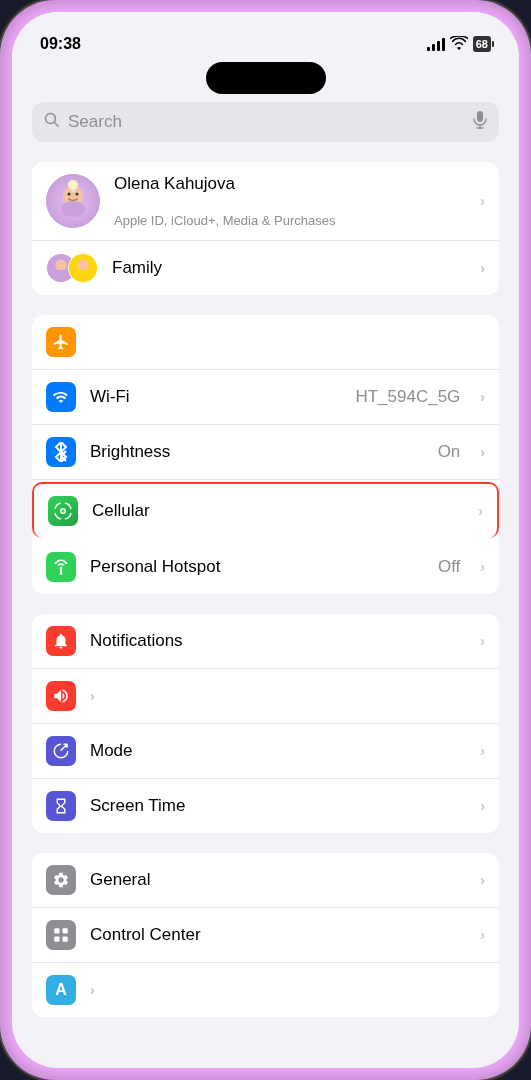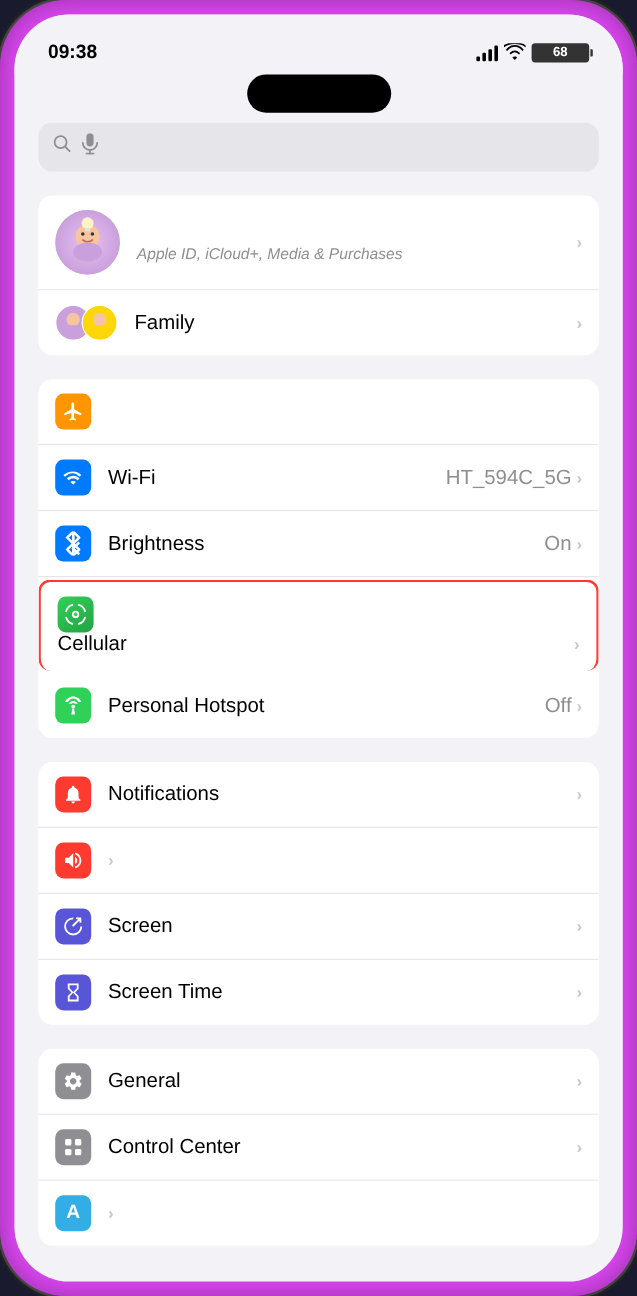--- a/index.html
+++ b/index.html
@@ -9,21 +9,21 @@
       display: flex;
       justify-content: center;
       align-items: center;
       min-height: 100vh;
       font-family: -apple-system, BlinkMacSystemFont, 'SF Pro Display', 'Helvetica Neue', sans-serif;
     }
 
     .phone-frame {
       width: 531px;
       height: 1080px;
-      background: #d946ef;
+      background: #f0abfc;
       border-radius: 55px;
       position: relative;
       overflow: hidden;
       box-shadow: 0 0 0 2px #444, 0 0 0 4px #222, inset 0 0 20px rgba(0,0,0,0.3);
     }
 
     .phone-screen {
       position: absolute;
       top: 12px;
       left: 12px;
@@ -72,21 +72,21 @@
     .wifi-icon {
       font-size: 14px;
       color: #000;
     }
 
     .battery-icon {
       display: flex;
       align-items: center;
       background: #333;
       border-radius: 3px;
-      padding: 2px 18px;
+      padding: 2px 3px;
       font-size: 11px;
       font-weight: 700;
       color: #fff;
       position: relative;
     }
 
     .battery-icon::after {
       content: '';
       position: absolute;
       right: -3px;
@@ -151,20 +151,21 @@
     
     .settings-group {
       background: #fff;
       border-radius: 12px;
       margin-bottom: 20px;
       overflow: hidden;
     }
 
     .settings-row {
       display: flex;
+      align-items: center;
       padding: 12px 14px;
       border-bottom: 0.5px solid #e5e5ea;
       min-height: 52px;
       position: relative;
       background: #fff;
     }
 
     .settings-row:last-child {
       border-bottom: none;
     }
@@ -190,21 +191,21 @@
     }
 
     .settings-row-label {
       font-size: 17px;
       color: #000;
     }
 
     .settings-row-right {
       display: flex;
       align-items: center;
-      gap: 4px;
+      gap: 20px;
       color: #8e8e93;
       font-size: 17px;
     }
 
     .chevron {
       color: #c7c7cc;
       font-size: 14px;
       font-weight: 600;
     }
 
@@ -271,21 +272,20 @@
     .apple-id-name {
       font-size: 17px;
       font-weight: 500;
       color: #000;
     }
 
     .apple-id-subtitle {
       font-size: 13px;
       color: #8e8e93;
       margin-top: 19px;
-      font-style: italic;
     }
 
     
     .family-avatars {
       display: flex;
       margin-right: 14px;
     }
 
     .family-avatar {
       width: 30px;
@@ -355,20 +355,21 @@
     <div class="screen-content">
 
 
       <div class="search-bar">
         <span class="search-bar-icon">
           <svg width="16" height="16" viewBox="0 0 16 16" fill="none">
             <circle cx="6.5" cy="6.5" r="5" stroke="#8e8e93" stroke-width="1.5"></circle>
             <path d="M10.5 10.5L14 14" stroke="#8e8e93" stroke-width="1.5" stroke-linecap="round"></path>
           </svg>
         </span>
+        <span class="search-bar-text">Search</span>
         <span class="search-mic-icon">
           <svg width="14" height="18" viewBox="0 0 14 18" fill="none">
             <rect x="4" y="0" width="6" height="11" rx="3" fill="#8e8e93"></rect>
             <path d="M1 8C1 11.3 3.7 14 7 14C10.3 14 13 11.3 13 8" stroke="#8e8e93" stroke-width="1.5" fill="none" stroke-linecap="round"></path>
             <line x1="7" y1="14" x2="7" y2="17" stroke="#8e8e93" stroke-width="1.5" stroke-linecap="round"></line>
             <line x1="4" y1="17" x2="10" y2="17" stroke="#8e8e93" stroke-width="1.5" stroke-linecap="round"></line>
           </svg>
         </span>
       </div>
 
@@ -389,20 +390,21 @@
               <circle cx="23" cy="20" r="1.5" fill="#333"></circle>
               <circle cx="31" cy="20" r="1.5" fill="#333"></circle>
               <path d="M23 25 Q27 28 31 25" stroke="#c07050" stroke-width="1.5" fill="none" stroke-linecap="round"></path>
               <ellipse cx="27" cy="35" rx="12" ry="8" fill="#c9a0dc"></ellipse>
 
               <circle cx="27" cy="11" r="5" fill="#fff9c4" opacity="0.9"></circle>
               <rect x="25" y="15" width="4" height="3" rx="1" fill="#e0e0e0"></rect>
             </svg>
           </div>
           <div class="apple-id-info">
+            <div class="apple-id-name">Olena Kahujova</div>
             <div class="apple-id-subtitle">Apple ID, iCloud+, Media &amp; Purchases</div>
           </div>
           <span class="chevron">›</span>
         </div>
 
         <div class="settings-row">
           <div class="family-avatars">
             <div class="family-avatar">
               <svg width="30" height="30" viewBox="0 0 30 30">
                 <circle cx="15" cy="15" r="15" fill="#c9a0dc"></circle>
@@ -460,21 +462,21 @@
           <div class="settings-row-content">
             <span class="settings-row-label">Brightness</span>
             <div class="settings-row-right">
               <span>On</span>
               <span class="chevron">›</span>
             </div>
           </div>
         </div>
 
         <div style="position:relative; margin: 2px 0;">
-          <div class="settings-row cellular-highlighted" style="border-bottom: none; border-radius: 10px; margin: 0; flex-direction: column;">
+          <div class="settings-row cellular-highlighted" style="border-bottom: none; border-radius: 10px; margin: 0;">
             <div class="settings-row-icon bg-green-cellular" style="background: linear-gradient(145deg, #30d158, #25a244);">
               <svg width="18" height="18" viewBox="0 0 24 24" fill="white">
                 <path d="M1.5 8.5C2.5 5 5 2.5 8.5 1.5M15.5 1.5C19 2.5 21.5 5 22.5 8.5M22.5 15.5C21.5 19 19 21.5 15.5 22.5M8.5 22.5C5 21.5 2.5 19 1.5 15.5" stroke="white" stroke-width="2" fill="none" stroke-linecap="round"></path>
                 <circle cx="12" cy="12" r="4" fill="white"></circle>
                 <circle cx="12" cy="12" r="2" fill="#30d158"></circle>
               </svg>
             </div>
             <div class="settings-row-content">
               <span class="settings-row-label">Cellular</span>
               <span class="chevron" style="color:#c7c7cc;">›</span>
@@ -528,21 +530,21 @@
         </div>
 
         <div class="settings-row">
           <div class="settings-row-icon bg-purple">
             <svg width="18" height="18" viewBox="0 0 24 24" fill="white">
               <path d="M12 3C7 3 3 7 3 12C3 17 7 21 12 21C17 21 21 17 21 12" stroke="white" stroke-width="2" fill="none"></path>
               <path d="M20 3L12 11M20 3H16M20 3V7" stroke="white" stroke-width="2" stroke-linecap="round"></path>
             </svg>
           </div>
           <div class="settings-row-content">
-            <span class="settings-row-label">Screen</span>
+            <span class="settings-row-label">Mode</span>
             <span class="chevron">›</span>
           </div>
         </div>
 
         <div class="settings-row" style="border-bottom:none;">
           <div class="settings-row-icon bg-purple-hourglass">
             <svg width="18" height="18" viewBox="0 0 24 24" fill="white">
               <path d="M6 2v6l4 4-4 4v6h12v-6l-4-4 4-4V2H6zm10 14.5V20H8v-3.5l4-4 4 4zm-4-5l-4-4V4h8v3.5l-4 4z"></path>
             </svg>
           </div>

